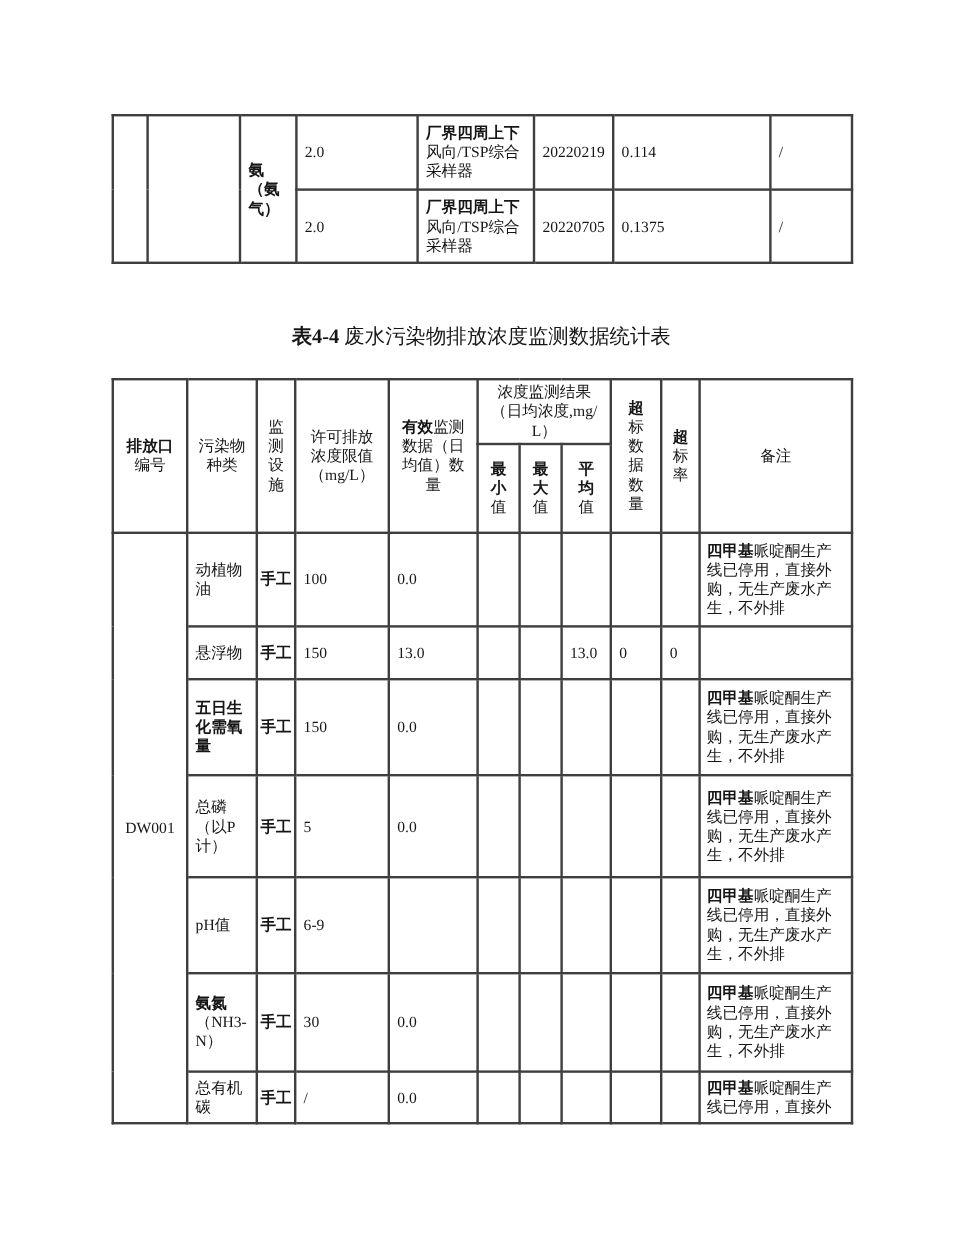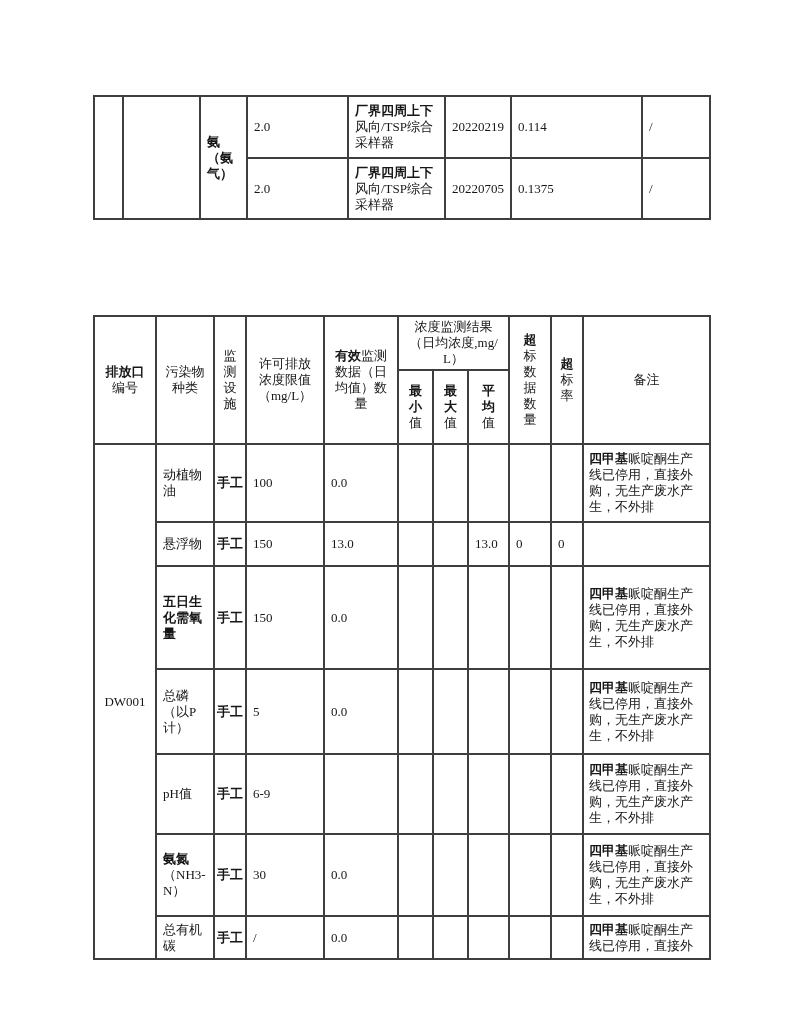--- a/index.html
+++ b/index.html
@@ -32,21 +32,21 @@
   th{text-align:center;padding:12px 8px;}
   th.result-span{padding:2px 4px;}
   td{text-align:left;padding:2px 6px;}
   td.center{text-align:center;padding:12px 2px;}
   .b{font-weight:bold;}
   .remark-cell{padding:2px 5px;line-height:16px;}
   
   tr.t1{height:62px;} tr.t2{height:61px;}
   
   tr.h1{height:47px;} tr.h2{height:63px;}
-  tr.r1{height:78px;} tr.r2{height:44px;} tr.r3{height:103px;}
+  tr.r1{height:78px;} tr.r2{height:44px;} tr.r3{height:80px;}
   tr.r4{height:85px;} tr.r5{height:80px;} tr.r6{height:82px;}
   tr.r7{height:43px;}
   .note{
     position:absolute;left:93px;top:240px;width:616px;
     font-size:13.5px;line-height:17px;
   }
   .table-title{
     position:absolute;left:93px;top:270px;width:616px;
     text-align:center;font-size:17px;line-height:22px;
   }
@@ -82,20 +82,23 @@
       <td><span>2.0</span></td>
       <td><span class="b">厂界四周上下</span><span>风向/TSP综合采样器</span></td>
       <td><span>20220705</span></td>
       <td><span>0.1375</span></td>
       <td><span>/</span></td>
     </tr>
   </tbody>
     </table>
 
 
+  <div class="table-title">
+    <span class="b">表4-4</span><span> 废水污染物排放浓度监测数据统计表</span>
+  </div>
 
   <table id="mainTable">
     <colgroup>
       <col style="width:62px">
         <col style="width:58px">
         <col style="width:32px">
       <col style="width:78px">
         <col style="width:74px">
         <col style="width:35px">
       <col style="width:35px">

